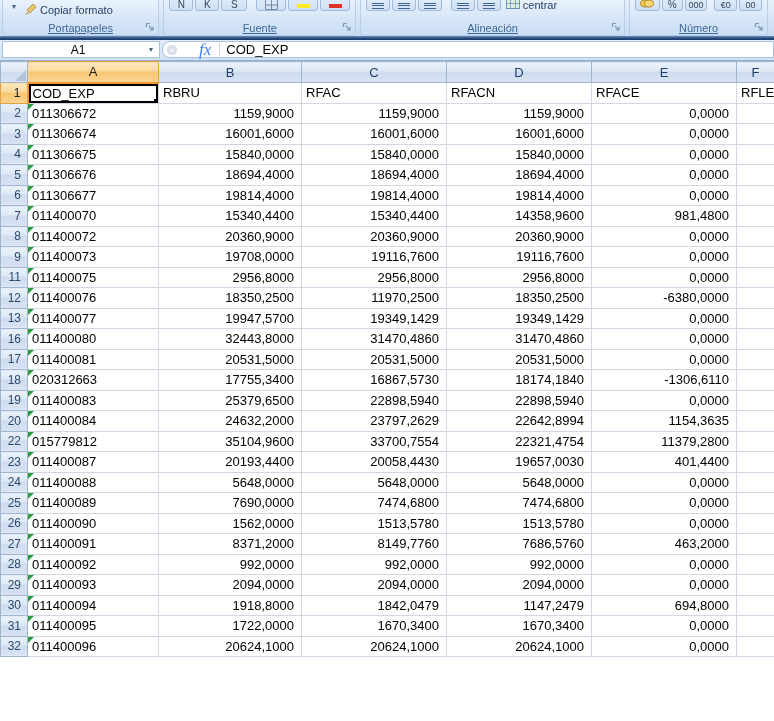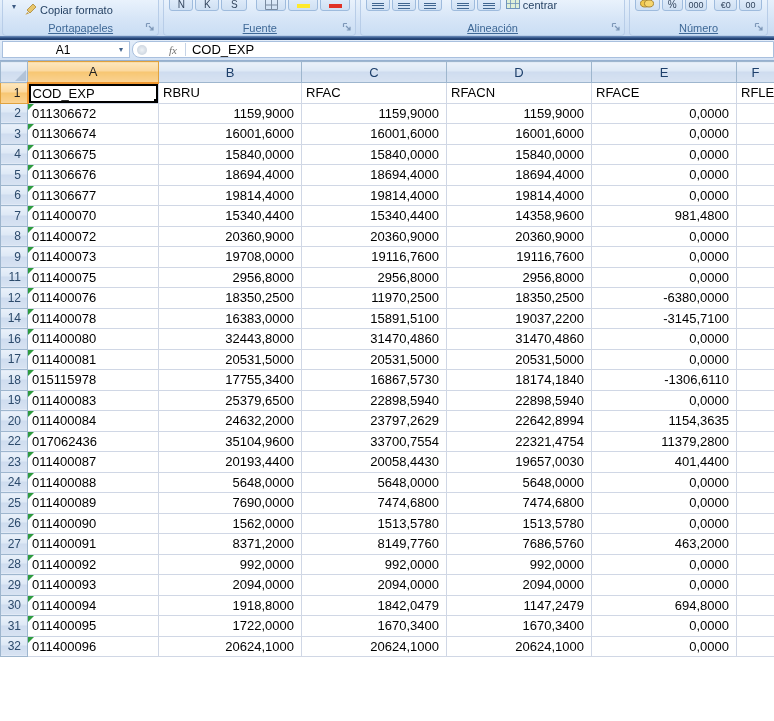--- a/index.html
+++ b/index.html
@@ -35,30 +35,30 @@
   .merge-btn { margin-top:-8px; height:19px; display:flex; align-items:flex-end; gap:3px;
     font-size:11px; color:#1f3c5e; padding:0 4px; }
   .num-small { font-size:9px; letter-spacing:0; }
 
   
   .ribbon-edge { height:4px; background:linear-gradient(#6d8fbd,#27487b 60%,#1c3a69); }
 
   
   .formula-row { height:21px; background:linear-gradient(#e3edf9,#d3e2f4);
     border-bottom:1px solid #96b0d0; display:flex; align-items:center; padding:1px 0 2px 2px; }
-  .namebox { width:128px; height:17px; background:#fff; border:1px solid #a9c0de;
+  .namebox { width:158px; height:17px; background:#fff; border:1px solid #a9c0de;
     display:flex; align-items:center; font-size:12px; color:#000; position:relative; }
   .namebox-text { flex:1; text-align:center; padding-left:10px; }
   .namebox-arrow { width:16px; font-size:8px; color:#41628c; text-align:center; }
   .fxwrap { flex:1; height:17px; margin-left:2px; background:#fff; border:1px solid #a9c0de;
     border-radius:8px 0 0 8px; display:flex; align-items:center; }
   .fx-dot { width:10px; height:10px; border-radius:50%;
     background:radial-gradient(#eef2f6,#c2ccd8); margin:0 14px 0 4px; }
-  .fx-sym { font-family:"Liberation Serif", serif; font-style:italic; font-size:11px;
-    color:#737373; padding:0 8px; }
+  .fx-sym { font-family:"Liberation Serif", serif; font-style:italic; font-size:17px;
+    color:#3b82f6; padding:0 8px; }
   .fx-div { width:1px; height:13px; background:#c5d3e6; margin-right:6px; }
   .formula-text { font-size:13px; color:#000; }
 
   
   .grid { position:relative; background:#fff; height:659px; overflow:hidden; }
   table { border-collapse:collapse; table-layout:fixed; width:774px; }
   th,td { overflow:hidden; white-space:nowrap; }
 
   th.colhead, th.rowhead, th.corner {
     background:linear-gradient(#eaf1fa,#dde8f5 45%,#cedcef 46%,#d8e3f2);
@@ -358,26 +358,26 @@
         <tr>
           <th class="rowhead">12</th>
           <td class="txt flagged">011400076</td>
           <td class="num">18350,2500</td>
           <td class="num">11970,2500</td>
           <td class="num">18350,2500</td>
           <td class="num">-6380,0000</td>
           <td class="num"></td>
         </tr>
         <tr>
-          <th class="rowhead">14</th>
-          <td class="txt flagged">011400078</td>
-          <td class="num">16383,0000</td>
-          <td class="num">15891,5100</td>
-          <td class="num">19037,2200</td>
-          <td class="num">-3145,7100</td>
+          <th class="rowhead">13</th>
+          <td class="txt flagged">011400077</td>
+          <td class="num">19947,5700</td>
+          <td class="num">19349,1429</td>
+          <td class="num">19349,1429</td>
+          <td class="num">0,0000</td>
           <td class="num"></td>
         </tr>
         <tr>
           <th class="rowhead">16</th>
           <td class="txt flagged">011400080</td>
           <td class="num">32443,8000</td>
           <td class="num">31470,4860</td>
           <td class="num">31470,4860</td>
           <td class="num">0,0000</td>
           <td class="num"></td>
@@ -386,21 +386,21 @@
           <th class="rowhead">17</th>
           <td class="txt flagged">011400081</td>
           <td class="num">20531,5000</td>
           <td class="num">20531,5000</td>
           <td class="num">20531,5000</td>
           <td class="num">0,0000</td>
           <td class="num"></td>
         </tr>
         <tr>
           <th class="rowhead">18</th>
-          <td class="txt flagged">015115978</td>
+          <td class="txt flagged">020312663</td>
           <td class="num">17755,3400</td>
           <td class="num">16867,5730</td>
           <td class="num">18174,1840</td>
           <td class="num">-1306,6110</td>
           <td class="num"></td>
         </tr>
         <tr>
           <th class="rowhead">19</th>
           <td class="txt flagged">011400083</td>
           <td class="num">25379,6500</td>
@@ -413,21 +413,21 @@
           <th class="rowhead">20</th>
           <td class="txt flagged">011400084</td>
           <td class="num">24632,2000</td>
           <td class="num">23797,2629</td>
           <td class="num">22642,8994</td>
           <td class="num">1154,3635</td>
           <td class="num"></td>
         </tr>
         <tr>
           <th class="rowhead">22</th>
-          <td class="txt flagged">017062436</td>
+          <td class="txt flagged">015779812</td>
           <td class="num">35104,9600</td>
           <td class="num">33700,7554</td>
           <td class="num">22321,4754</td>
           <td class="num">11379,2800</td>
           <td class="num"></td>
         </tr>
         <tr>
           <th class="rowhead">23</th>
           <td class="txt flagged">011400087</td>
           <td class="num">20193,4400</td>

